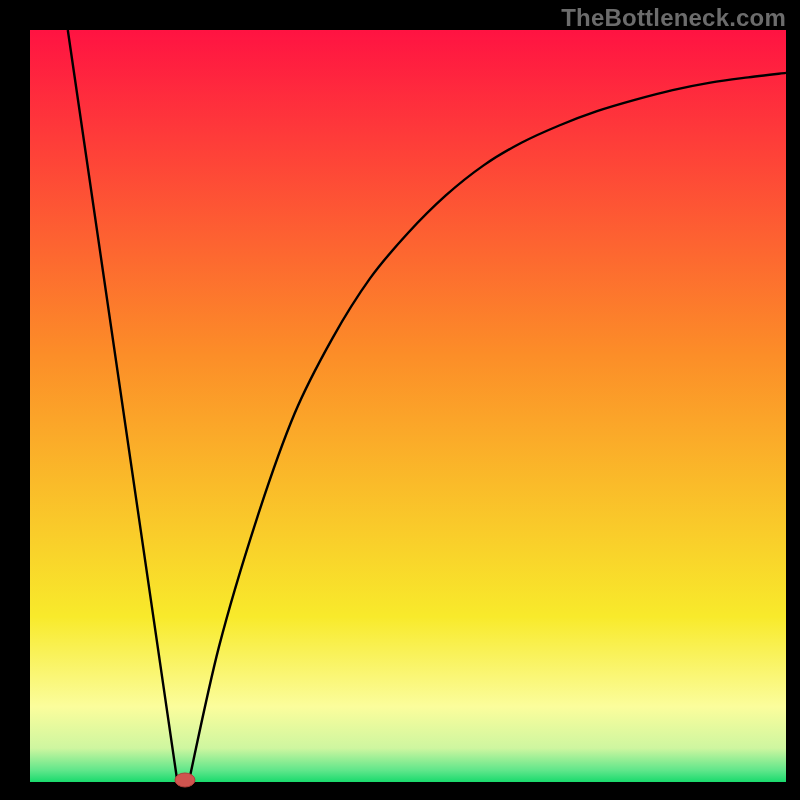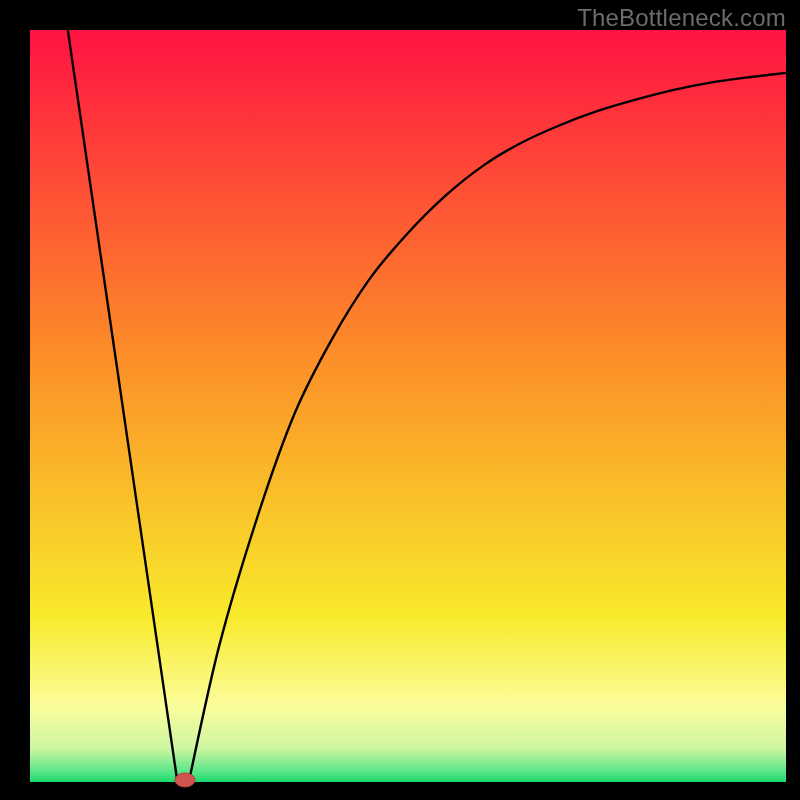--- a/index.html
+++ b/index.html
@@ -16,21 +16,21 @@
     width: 800px;
     height: 800px;
     background: #000;
   }
   .watermark {
     position: absolute;
     top: 4px;
     right: 14px;
     color: #6c6c6c;
     font-size: 24px;
-    font-weight: normal;
+    font-weight: bold;
     letter-spacing: 0.2px;
     z-index: 10;
   }
   svg {
     position: absolute;
     top: 0;
     left: 0;
   }
 </style>
 </head>

